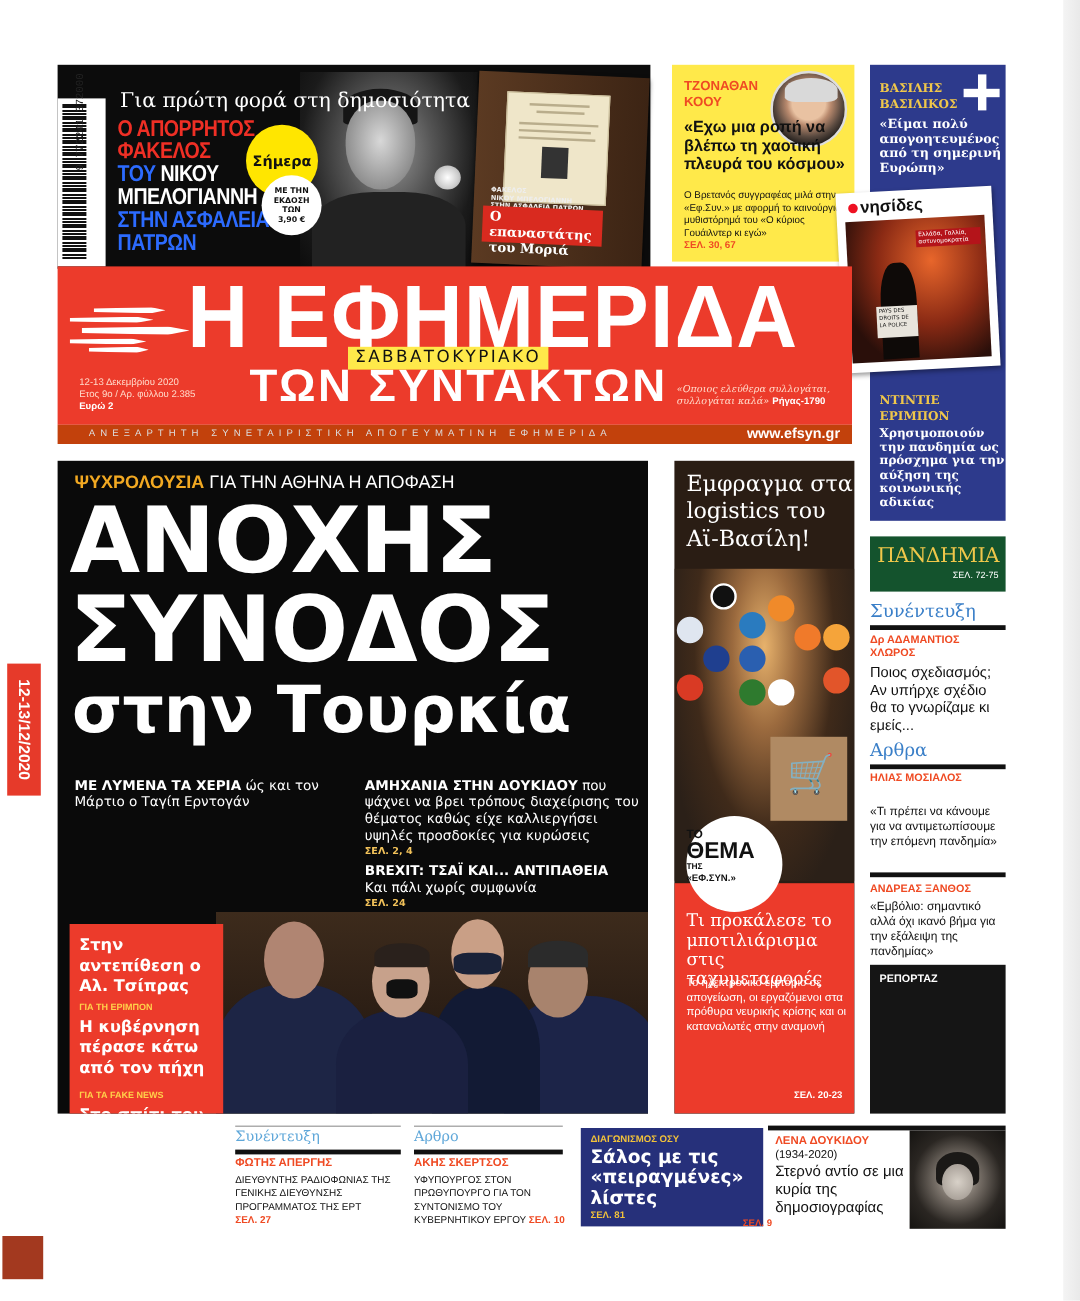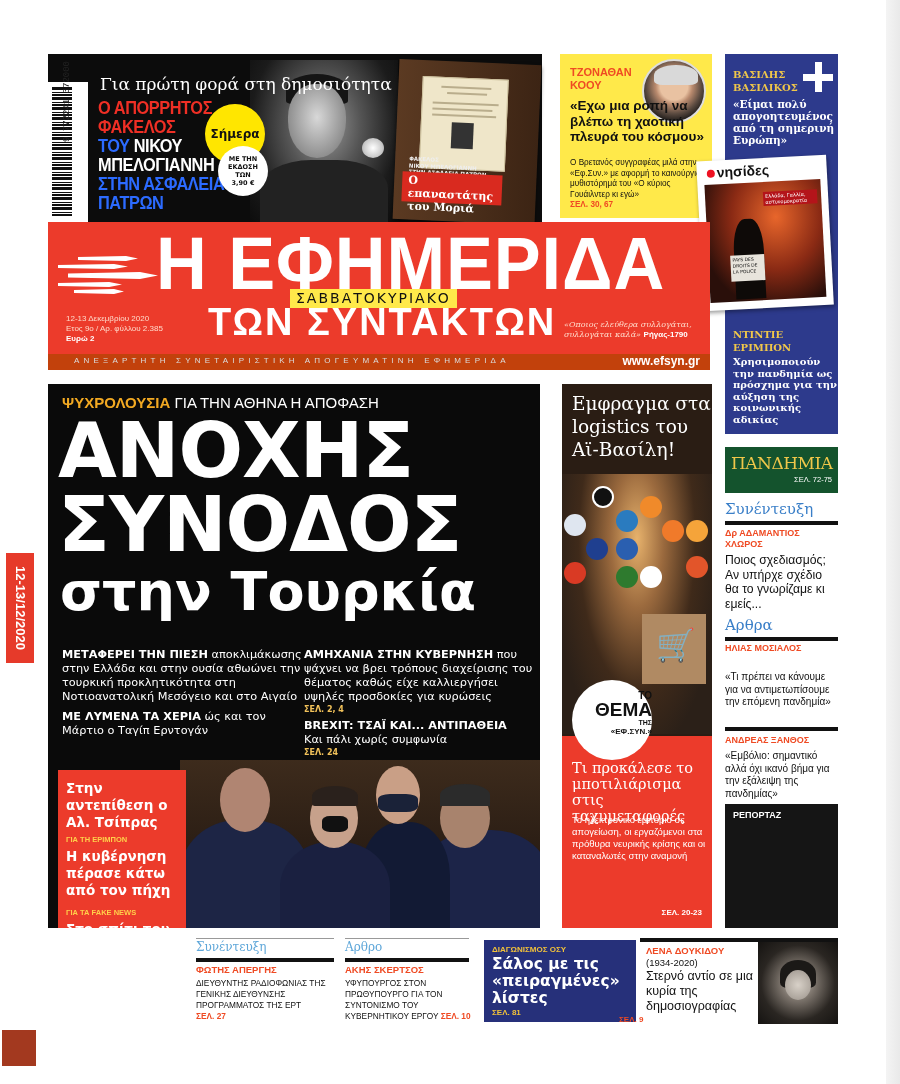--- a/index.html
+++ b/index.html
@@ -97,21 +97,21 @@
   .rs-h { color:#fff; font-weight:bold; font-size: 13.5px; line-height: 17px; font-family:"DejaVu Sans",sans-serif; }
   .rs-k { color:#ffd04a; font-weight:bold; font-size: 7.5px; line-height: 12px; margin: 3px 0 2px; font-family:"Liberation Sans",sans-serif; }
 
   
   #logistics { left: 562px; top: 384px; width: 150px; height: 544px; background: #2a1d14; overflow:hidden; }
   #lg-title { position:absolute; left: 10px; top: 8px; width: 140px; color:#fff; font-family:"DejaVu Serif",serif; font-size: 18.5px; line-height: 23px; }
   #lg-img { position:absolute; left:0; top: 90px; width:150px; height:260px; background: radial-gradient(ellipse at 50% 25%, #e7b26c 0%, #9b6a3e 25%, #3f2a1a 55%, #2b2018 80%); }
   .ic { position:absolute; width: 22px; height: 22px; border-radius:50%; }
   #lg-box { position:absolute; left: 80px; top: 230px; width: 64px; height: 70px; background: #b08a63; }
   #lg-box::after { content:"🛒"; position:absolute; left:14px; top:12px; font-size:32px; color:#c52; filter: hue-rotate(0deg); }
-  #lg-circle { position:absolute; left: 10px; top: 296px; width: 80px; height: 80px; border-radius:50%; background:#fff; text-align:right; color:#111; font-weight:bold; font-family:"Liberation Sans",sans-serif; padding-top: 10px; }
+  #lg-circle { position:absolute; left: 10px; top: 296px; width: 80px; height: 80px; border-radius:50%; background:#fff; text-align:left; color:#111; font-weight:bold; font-family:"Liberation Sans",sans-serif; padding-top: 10px; }
   #lg-circle .a { font-size: 10px; line-height: 11px; display:block; }
   #lg-circle .b { font-size: 19px; line-height: 18px; display:block; }
   #lg-circle .c { font-size: 7px; line-height: 8px; display:block; }
   #lg-circle .d { font-size: 8px; line-height: 9px; display:block; }
   #lg-red { position:absolute; left:0; top: 352px; width:150px; height: 192px; background: #ec3b2b; }
   #lg-red-h { position:absolute; left: 10px; top: 24px; width: 136px; color:#fff; font-family:"DejaVu Serif",serif; font-size: 14.5px; line-height: 16px; }
   #lg-red-p { position:absolute; left: 10px; top: 78px; width: 138px; color:#fff; font-size: 9.5px; line-height: 12px; font-family:"Liberation Sans",sans-serif; }
   #lg-red-pg { position:absolute; right: 10px; top: 172px; color:#fff; font-size: 8px; font-weight:bold; font-family:"Liberation Sans",sans-serif; }
 
   
@@ -275,25 +275,24 @@
 
 <div id="lead" class="abs">
   <div id="lead-kicker"><b>ΨΥΧΡΟΛΟΥΣΙΑ</b><span> ΓΙΑ ΤΗΝ ΑΘΗΝΑ Η ΑΠΟΦΑΣΗ</span></div>
   <div id="lead-h1">
     <div>ΑΝΟΧΗΣ</div>
     <div>ΣΥΝΟΔΟΣ</div>
   </div>
   <div id="lead-h2">στην Τουρκία</div>
 
   <div class="lead-col" style="left:14px;top:264px;width:248px;">
-    <div style="margin-bottom:6px;"><b>ΜΕΤΑΦΕΡΕΙ ΤΗΝ ΠΙΕΣΗ</b><span> αποκλιμάκωσης στην Ελλάδα και στην ουσία αθωώνει την τουρκική προκλητικότητα στη Νοτιοανατολική Μεσόγειο και στο Αιγαίο</span></div>
     <div><b>ΜΕ ΛΥΜΕΝΑ ΤΑ ΧΕΡΙΑ</b><span> ώς και τον Μάρτιο ο Ταγίπ Ερντογάν</span></div>
   </div>
   <div class="lead-col" style="left:256px;top:264px;width:232px;">
-    <div style="margin-bottom:4px;"><b>ΑΜΗΧΑΝΙΑ ΣΤΗΝ ΚΥΒΕΡΝΗΣΗ</b><span> που ψάχνει να βρει τρόπους διαχείρισης του θέματος καθώς είχε καλλιεργήσει υψηλές προσδοκίες για κυρώσεις</span><span class="pg">ΣΕΛ. 2, 4</span></div>
+    <div style="margin-bottom:4px;"><b>ΑΜΗΧΑΝΙΑ ΣΤΗΝ ΔΟΥΚΙΔΟΥ</b><span> που ψάχνει να βρει τρόπους διαχείρισης του θέματος καθώς είχε καλλιεργήσει υψηλές προσδοκίες για κυρώσεις</span><span class="pg">ΣΕΛ. 2, 4</span></div>
     <div><b>BREXIT: ΤΣΑΪ ΚΑΙ... ΑΝΤΙΠΑΘΕΙΑ</b><br><span> Και πάλι χωρίς συμφωνία</span><span class="pg">ΣΕΛ. 24</span></div>
   </div>
 
   <div id="lead-photo">
     <div class="person" style="left:0;top:60px;width:130px;height:120px;background:#1d2545;"></div>
     <div class="head" style="left:40px;top:8px;width:50px;height:64px;background:#b08572;"></div>
     <div class="person" style="left:240px;top:70px;width:130px;height:110px;background:#1c2448;"></div>
     <div class="head" style="left:260px;top:28px;width:50px;height:60px;background:#a8836d;"></div>
     <div class="head" style="left:260px;top:24px;width:50px;height:22px;background:#2b2b2b;border-radius:50% 50% 0 0;"></div>
     <div class="person" style="left:180px;top:62px;width:90px;height:120px;background:#121a34;"></div>

